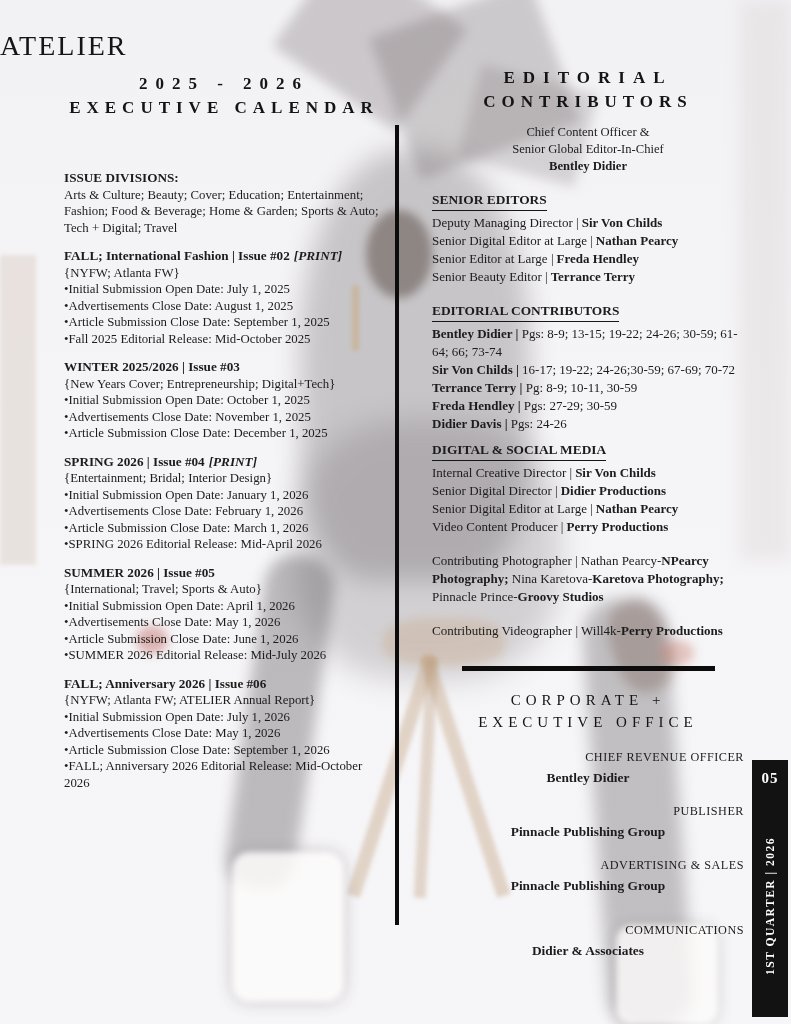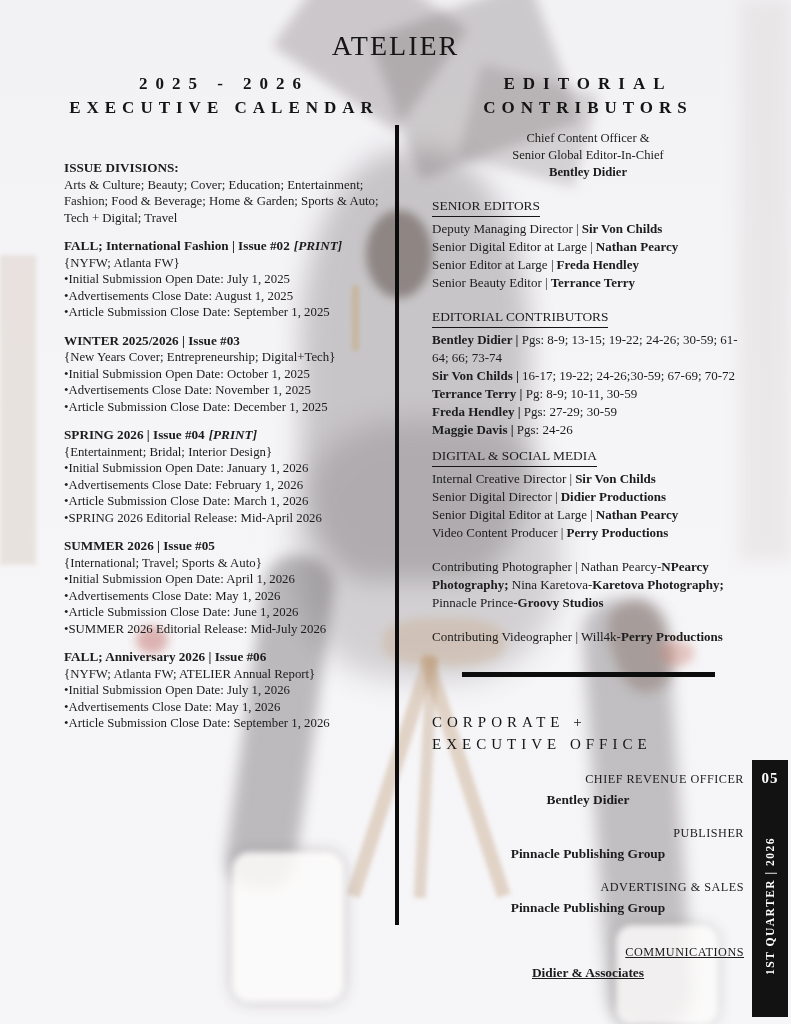--- a/index.html
+++ b/index.html
@@ -26,46 +26,46 @@
   .g-stool1{left:385px;top:650px;width:14px;height:252px;background:#c2a17f;opacity:.40;filter:blur(2px);transform:rotate(18deg);}
   .g-stool2{left:458px;top:650px;width:14px;height:252px;background:#c2a17f;opacity:.40;filter:blur(2px);transform:rotate(-18deg);}
   .g-stool3{left:420px;top:658px;width:12px;height:240px;background:#bb9a78;opacity:.34;filter:blur(2px);transform:rotate(3deg);}
   .g-hand-r{left:612px;top:600px;width:58px;height:92px;background:#6d4f43;opacity:.30;filter:blur(6px);transform:rotate(-18deg);border-radius:40%;}
   .g-nails-l{left:136px;top:626px;width:32px;height:28px;background:#b44a43;opacity:.38;filter:blur(5px);border-radius:50%;}
   .g-nails-r{left:660px;top:640px;width:34px;height:26px;background:#c97f72;opacity:.40;filter:blur(5px);border-radius:50%;}
   .g-wood{left:0;top:255px;width:36px;height:310px;background:#b39579;opacity:.18;filter:blur(2px);}
   .g-wall-r{left:740px;top:0;width:51px;height:560px;background:#cfc6c4;opacity:.25;filter:blur(8px);}
   
   .fg{position:relative;z-index:2;}
-  .brand{position:absolute;left:0;right:0;top:30px;text-align:center;font-size:28px;letter-spacing:2px;color:#151515;}
+  .brand{position:absolute;left:0;right:0;top:30px;font-size:28px;letter-spacing:2px;color:#151515;}
   .col-title{ text-align:center; font-weight:bold; font-size:17px; line-height:24px; color:#141414;}
   .col-title .l1{letter-spacing:8px;}
   .col-title .l2{letter-spacing:6px;}
   .left-col{position:absolute;left:64px;top:72px;width:320px;}
-  .left-col .content{margin-top:40px;font-size:12.8px;line-height:16.5px;}
+  .left-col .content{margin-top:50px;font-size:12.8px;line-height:16.5px;}
   .section{margin-bottom:12px;}
   .sec-head{font-weight:bold;font-size:13.2px;}
   .issue-head{font-weight:bold;font-size:13.2px;}
   .print-tag{font-style:italic;margin-left:4px;}
   .divider-v{position:absolute;left:395px;top:125px;width:4px;height:800px;background:#0c0c0c;}
-  .right-col{position:absolute;left:432px;top:72px;width:312px;font-size:13px;line-height:18px;}
+  .right-col{position:absolute;left:432px;top:66px;width:312px;font-size:13px;line-height:18px;}
   .masthead{margin-top:10px;text-align:center;font-size:12.6px;line-height:17px;}
   .masthead .i{display:block;}
   .rsec{margin-top:16px;}
   .rsec.tight{margin-top:8px;}
-  .rhead{display:inline-block;font-weight:normal;font-size:13.4px;border-bottom:1.6px solid #161616;padding-bottom:1px;margin-bottom:3px;}
+  .rhead{display:inline-block;font-weight:bold;font-size:13.4px;border-bottom:1.6px solid #161616;padding-bottom:1px;margin-bottom:3px;}
   .i{}
   .b{font-weight:bold;}
   .row .i{margin-right:3px;}
   .pgrows .row{margin:0;}
   .para{margin-top:16px;}
   .rule-h{width:253px;height:5px;background:#0c0c0c;margin:26px auto 0 auto;}
-  .corp-title{margin-top:34px;font-size:15px;line-height:22px;letter-spacing:5px;color:#141414;}
+  .corp-title{margin-top:18px;text-align:center;font-size:15px;line-height:22px;letter-spacing:5px;color:#141414;}
   .corp-entry{text-align:center;margin-top:15px;}
-  .corp-entry.gap{margin-top:26px;text-decoration:underline;}
+  .corp-entry.gap{margin-top:26px;}
   .corp-role{font-size:12.2px;letter-spacing:0.5px;text-align:right;}
   .corp-name{font-size:13.4px;font-weight:bold;margin-top:3px;}
   .page-bar{position:absolute;left:752px;top:760px;width:36px;height:257px;background:#121212;z-index:3;}
   .page-num{text-align:center;color:#ffffff;font-weight:bold;font-size:15px;letter-spacing:1px;padding-top:10px;}
   .q-label{position:absolute;left:50%;top:57%;transform:translate(-50%,-50%) rotate(-90deg);white-space:nowrap;color:#ffffff;font-weight:bold;font-size:11.5px;letter-spacing:1.5px;}
 </style>
 </head>
 <body>
 
 <div class="page">
@@ -107,20 +107,21 @@
           <div class="sec-head">ISSUE DIVISIONS:</div>
           <div>Arts &amp; Culture; Beauty; Cover; Education; Entertainment; Fashion; Food &amp; Beverage; Home &amp; Garden; Sports &amp; Auto; Tech + Digital; Travel</div>
         </div>
 
         <div class="section">
           <div class="issue-head"><span>FALL; International Fashion | Issue #02</span><span class="print-tag">[PRINT]</span></div>
           <div>{NYFW; Atlanta FW}</div>
           <div>•Initial Submission Open Date: July 1, 2025</div>
           <div>•Advertisements Close Date: August 1, 2025</div>
           <div>•Article Submission Close Date: September 1, 2025</div>
+          <div>•Fall 2025 Editorial Release: Mid-October 2025</div>
         </div>
 
         <div class="section">
           <div class="issue-head"><span>WINTER 2025/2026 | Issue #03</span><span class="print-tag"></span></div>
           <div>{New Years Cover; Entrepreneurship; Digital+Tech}</div>
           <div>•Initial Submission Open Date: October 1, 2025</div>
           <div>•Advertisements Close Date: November 1, 2025</div>
           <div>•Article Submission Close Date: December 1, 2025</div>
         </div>
 
@@ -141,20 +142,21 @@
           <div>•Article Submission Close Date: June 1, 2026</div>
           <div>•SUMMER 2026 Editorial Release: Mid-July 2026</div>
         </div>
 
         <div class="section">
           <div class="issue-head"><span>FALL; Anniversary 2026 | Issue #06</span><span class="print-tag"></span></div>
           <div>{NYFW; Atlanta FW; ATELIER Annual Report}</div>
           <div>•Initial Submission Open Date: July 1, 2026</div>
           <div>•Advertisements Close Date: May 1, 2026</div>
           <div>•Article Submission Close Date: September 1, 2026</div>
+          <div>•FALL; Anniversary 2026 Editorial Release: Mid-October 2026</div>
         </div>
       </div>
     </div>
 
     <div class="divider-v"></div>
 
     <div class="right-col">
       <div class="col-title">
         <div class="l1">EDITORIAL</div>
         <div class="l2">CONTRIBUTORS</div>
@@ -174,21 +176,21 @@
         <div class="row"><span class="i">Senior Beauty Editor |</span><span class="b">Terrance Terry</span></div>
       </div>
 
       <div class="rsec">
         <div class="rhead">EDITORIAL CONTRIBUTORS</div>
         <div class="pgrows">
           <div class="row"><span class="b">Bentley Didier |</span> <span class="i">Pgs: 8-9; 13-15; 19-22; 24-26; 30-59; 61-64; 66; 73-74</span></div>
           <div class="row"><span class="b">Sir Von Childs |</span> <span class="i">16-17; 19-22; 24-26;30-59; 67-69; 70-72</span></div>
           <div class="row"><span class="b">Terrance Terry |</span> <span class="i">Pg: 8-9; 10-11, 30-59</span></div>
           <div class="row"><span class="b">Freda Hendley |</span> <span class="i">Pgs: 27-29; 30-59</span></div>
-          <div class="row"><span class="b">Maggie Davis |</span> <span class="i">Pgs: 24-26</span></div>
+          <div class="row"><span class="b">Didier Davis |</span> <span class="i">Pgs: 24-26</span></div>
         </div>
       </div>
 
       <div class="rsec tight">
         <div class="rhead">DIGITAL &amp; SOCIAL MEDIA</div>
         <div class="row"><span class="i">Internal Creative Director |</span><span class="b">Sir Von Childs</span></div>
         <div class="row"><span class="i">Senior Digital Director |</span><span class="b">Didier Productions</span></div>
         <div class="row"><span class="i">Senior Digital Editor at Large |</span><span class="b">Nathan Pearcy</span></div>
         <div class="row"><span class="i">Video Content Producer |</span><span class="b">Perry Productions</span></div>
       </div>

